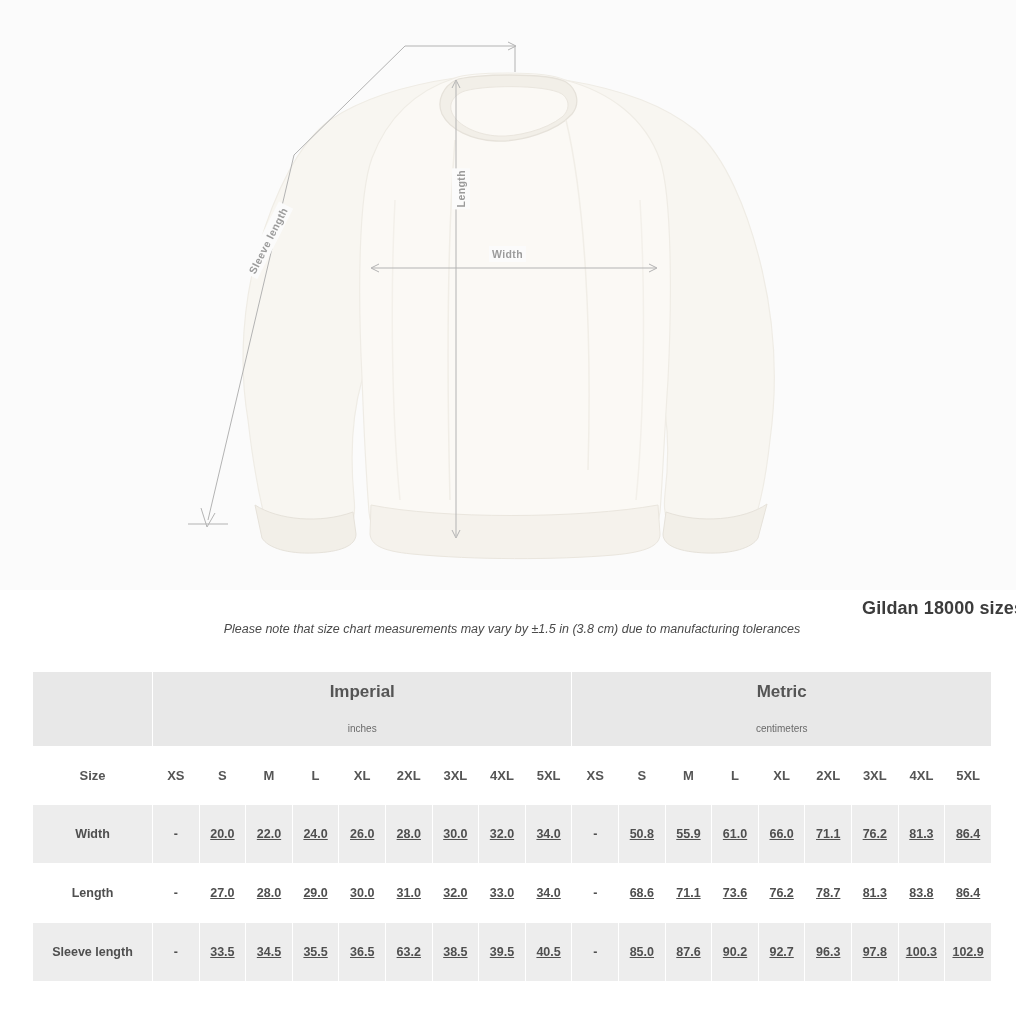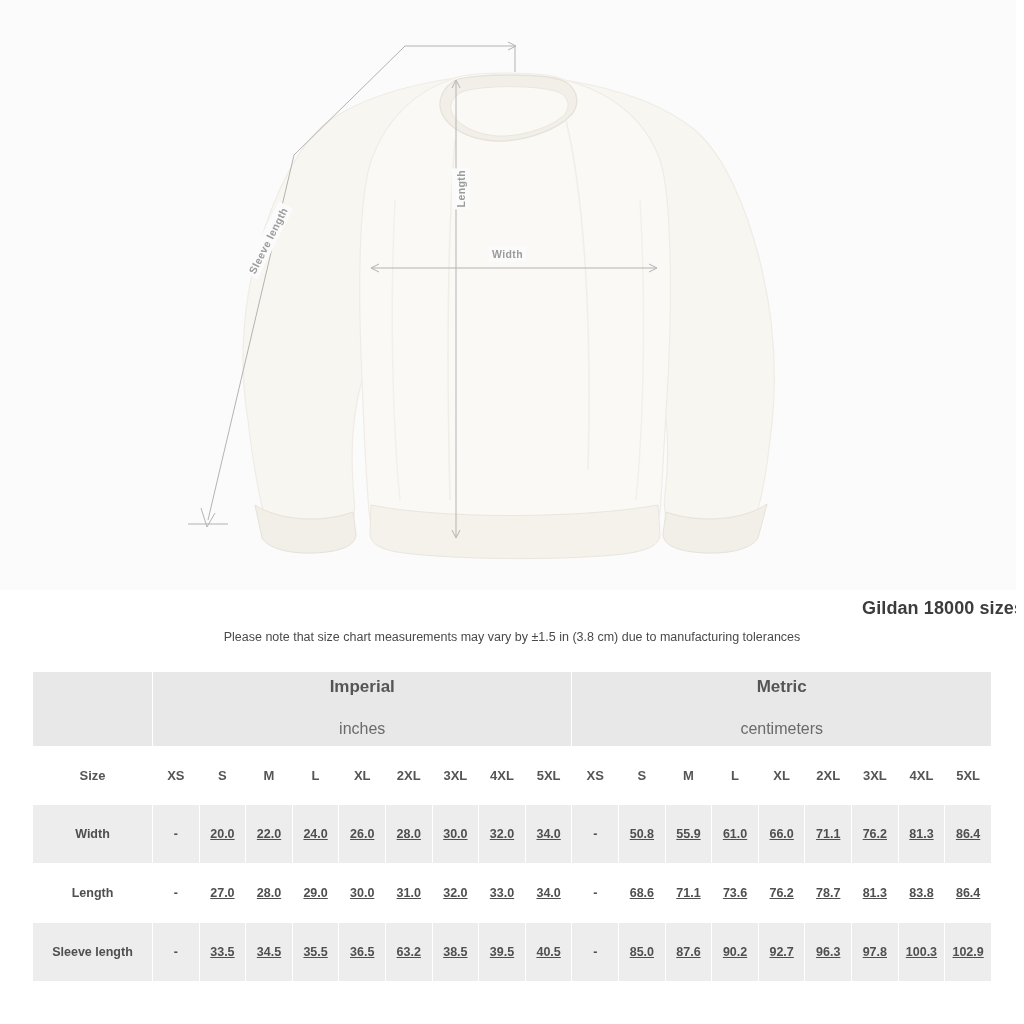--- a/index.html
+++ b/index.html
@@ -27,22 +27,23 @@
     text-align: center;
   }
   .chart-title {
     font-size: 18px;
     font-weight: bold;
     color: #3c3c3c;
     letter-spacing: .1px;
     text-align: right;
   }
   .chart-note {
-    margin-top: 11px;
+    margin-top: 3px;
     font-size: 12.5px;
+    font-style: italic;
     color: #4a4a4a;
     text-align: center;
   }
 
   
   .table-wrap {
     position: absolute;
     top: 671px;
     left: 32px;
     width: 960px;
@@ -64,21 +65,21 @@
     height: 75px;
     background: #e8e8e8;
   }
   .unit-head .u-name {
     font-size: 17px;
     font-weight: bold;
     color: #555555;
     line-height: 1.35;
   }
   .unit-head .u-sub {
-    font-size: 16px;
+    font-size: 10px;
     color: #6a6a6a;
     font-style: normal;
     line-height: 1.6;
     margin-top: 17px;
   }
   tr.head-row td { height: 58px; background: #ffffff; font-weight: bold; color: #555; font-size: 13px; }
   tr.head-row td.rowlabel { background: #ffffff; }
   tr.data-row td { height: 59px; }
   tr.row-alt td { background: #ededed; }
   tr.row-plain td { background: #ffffff; }

